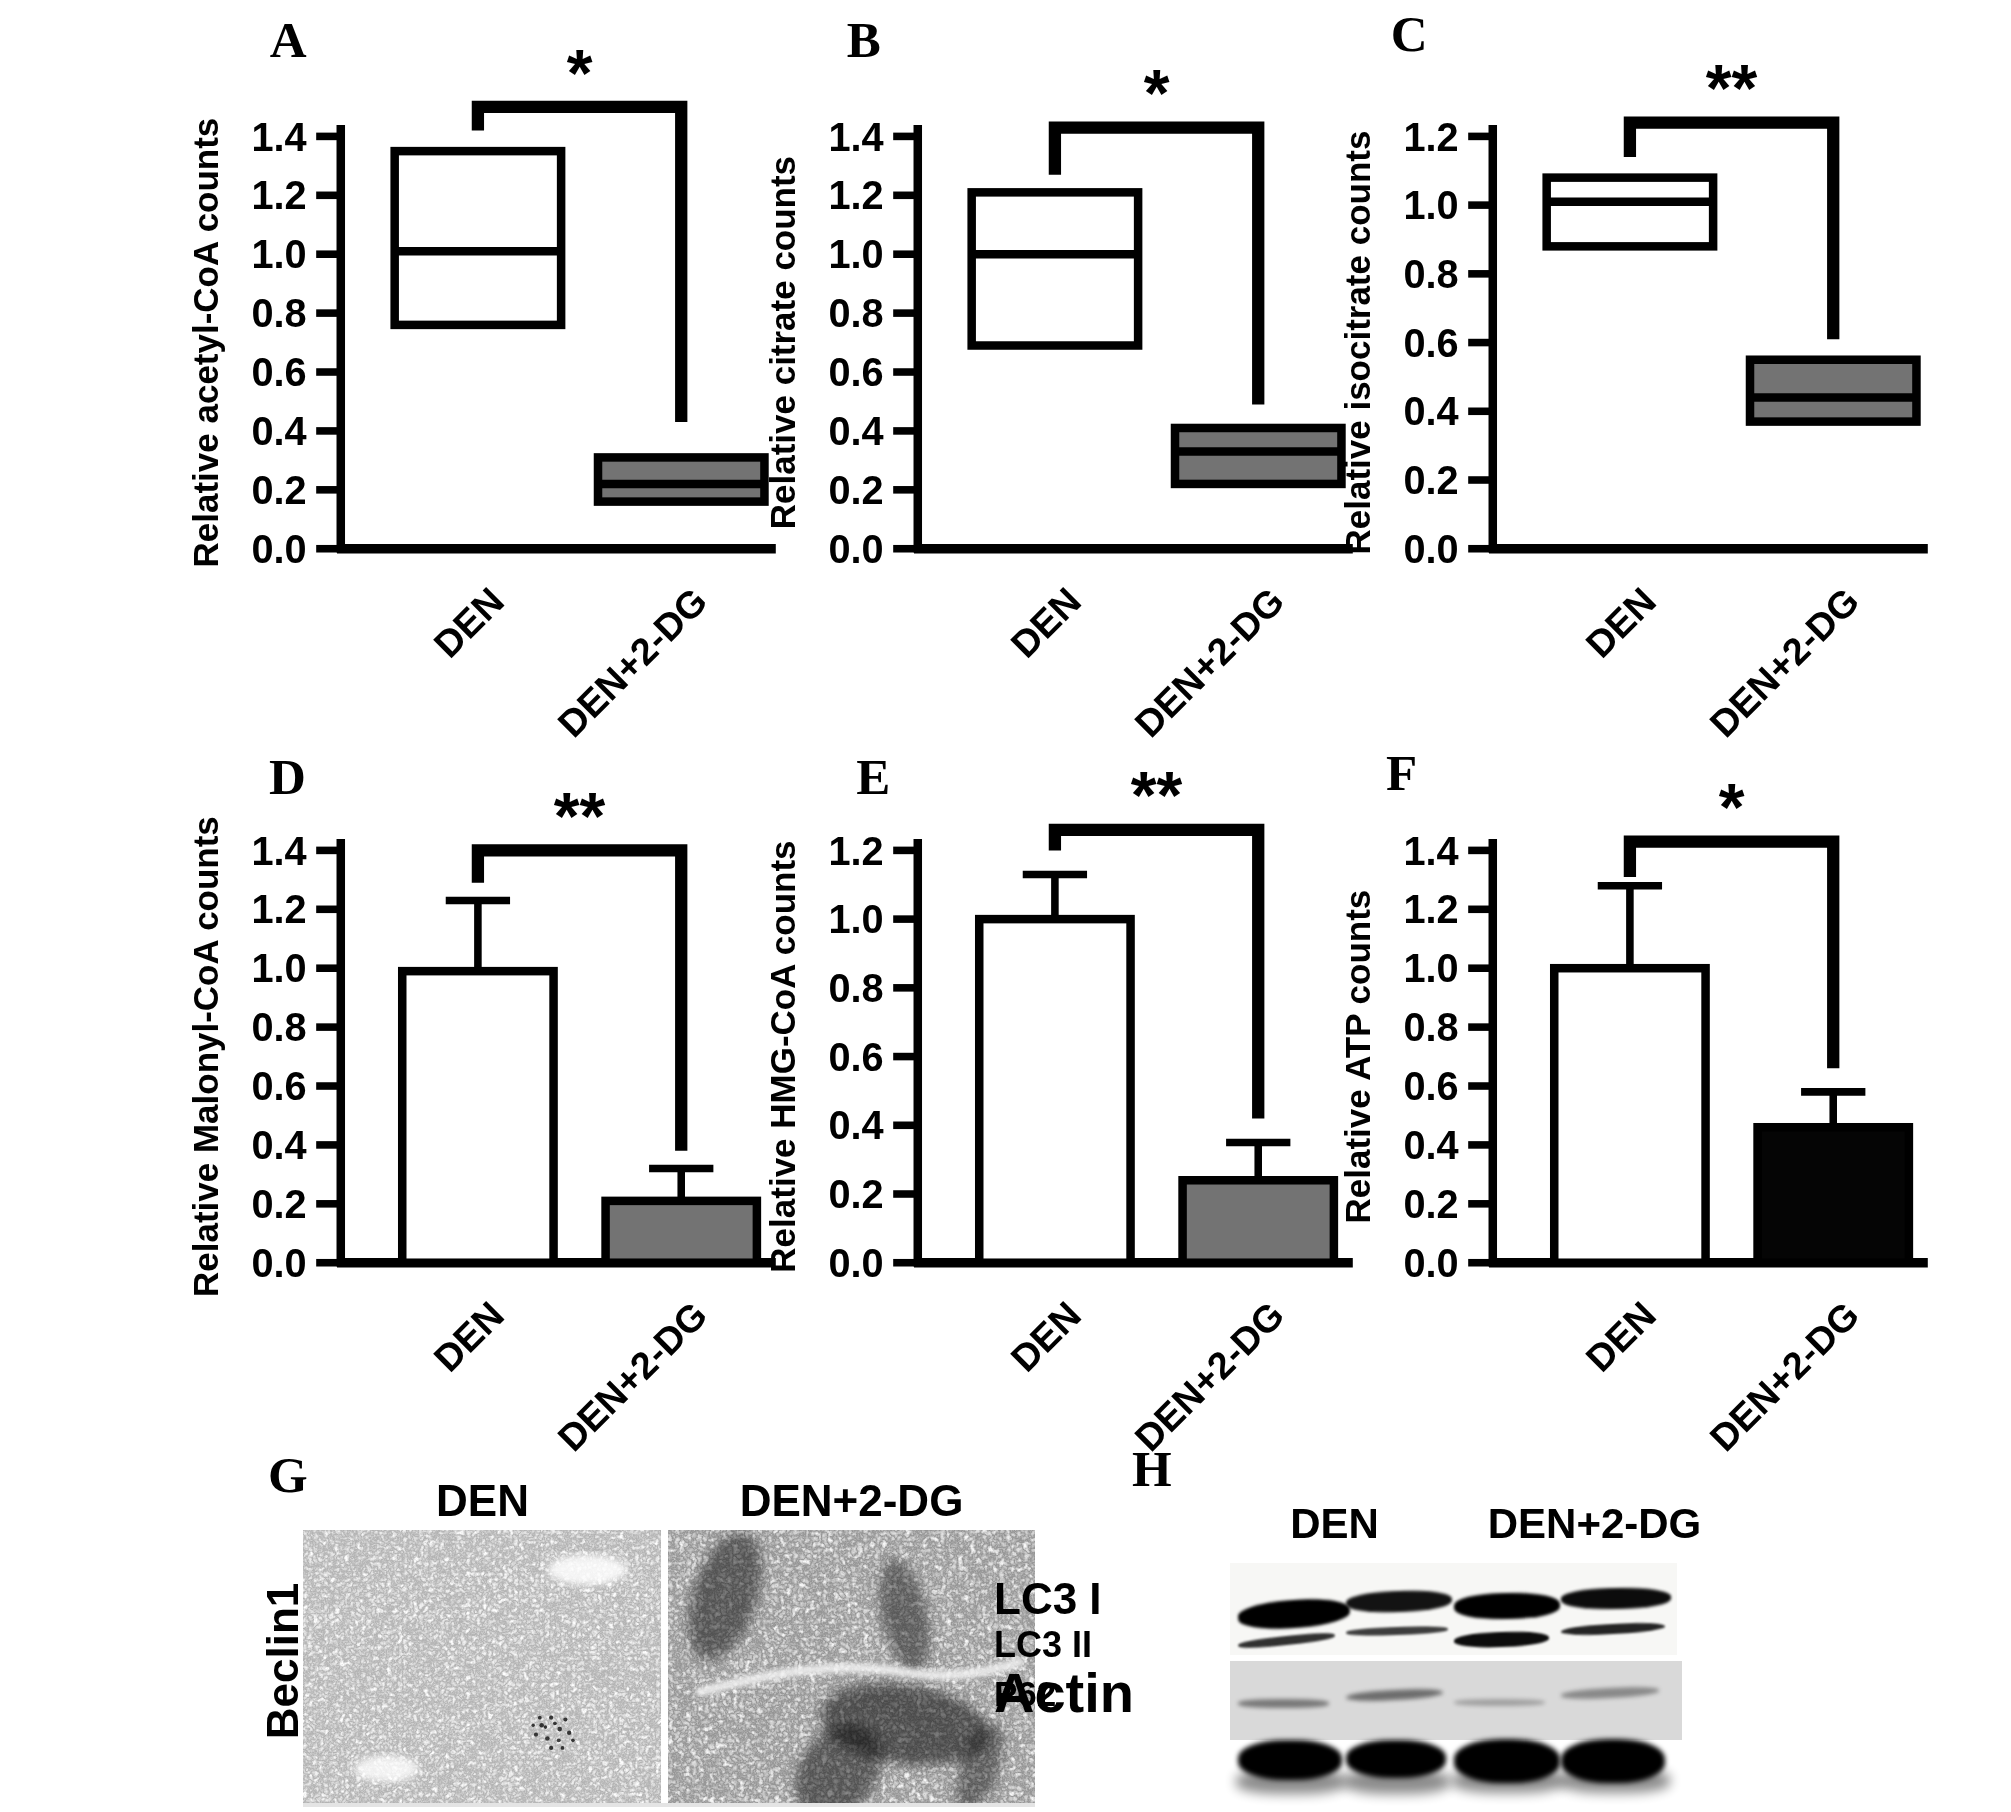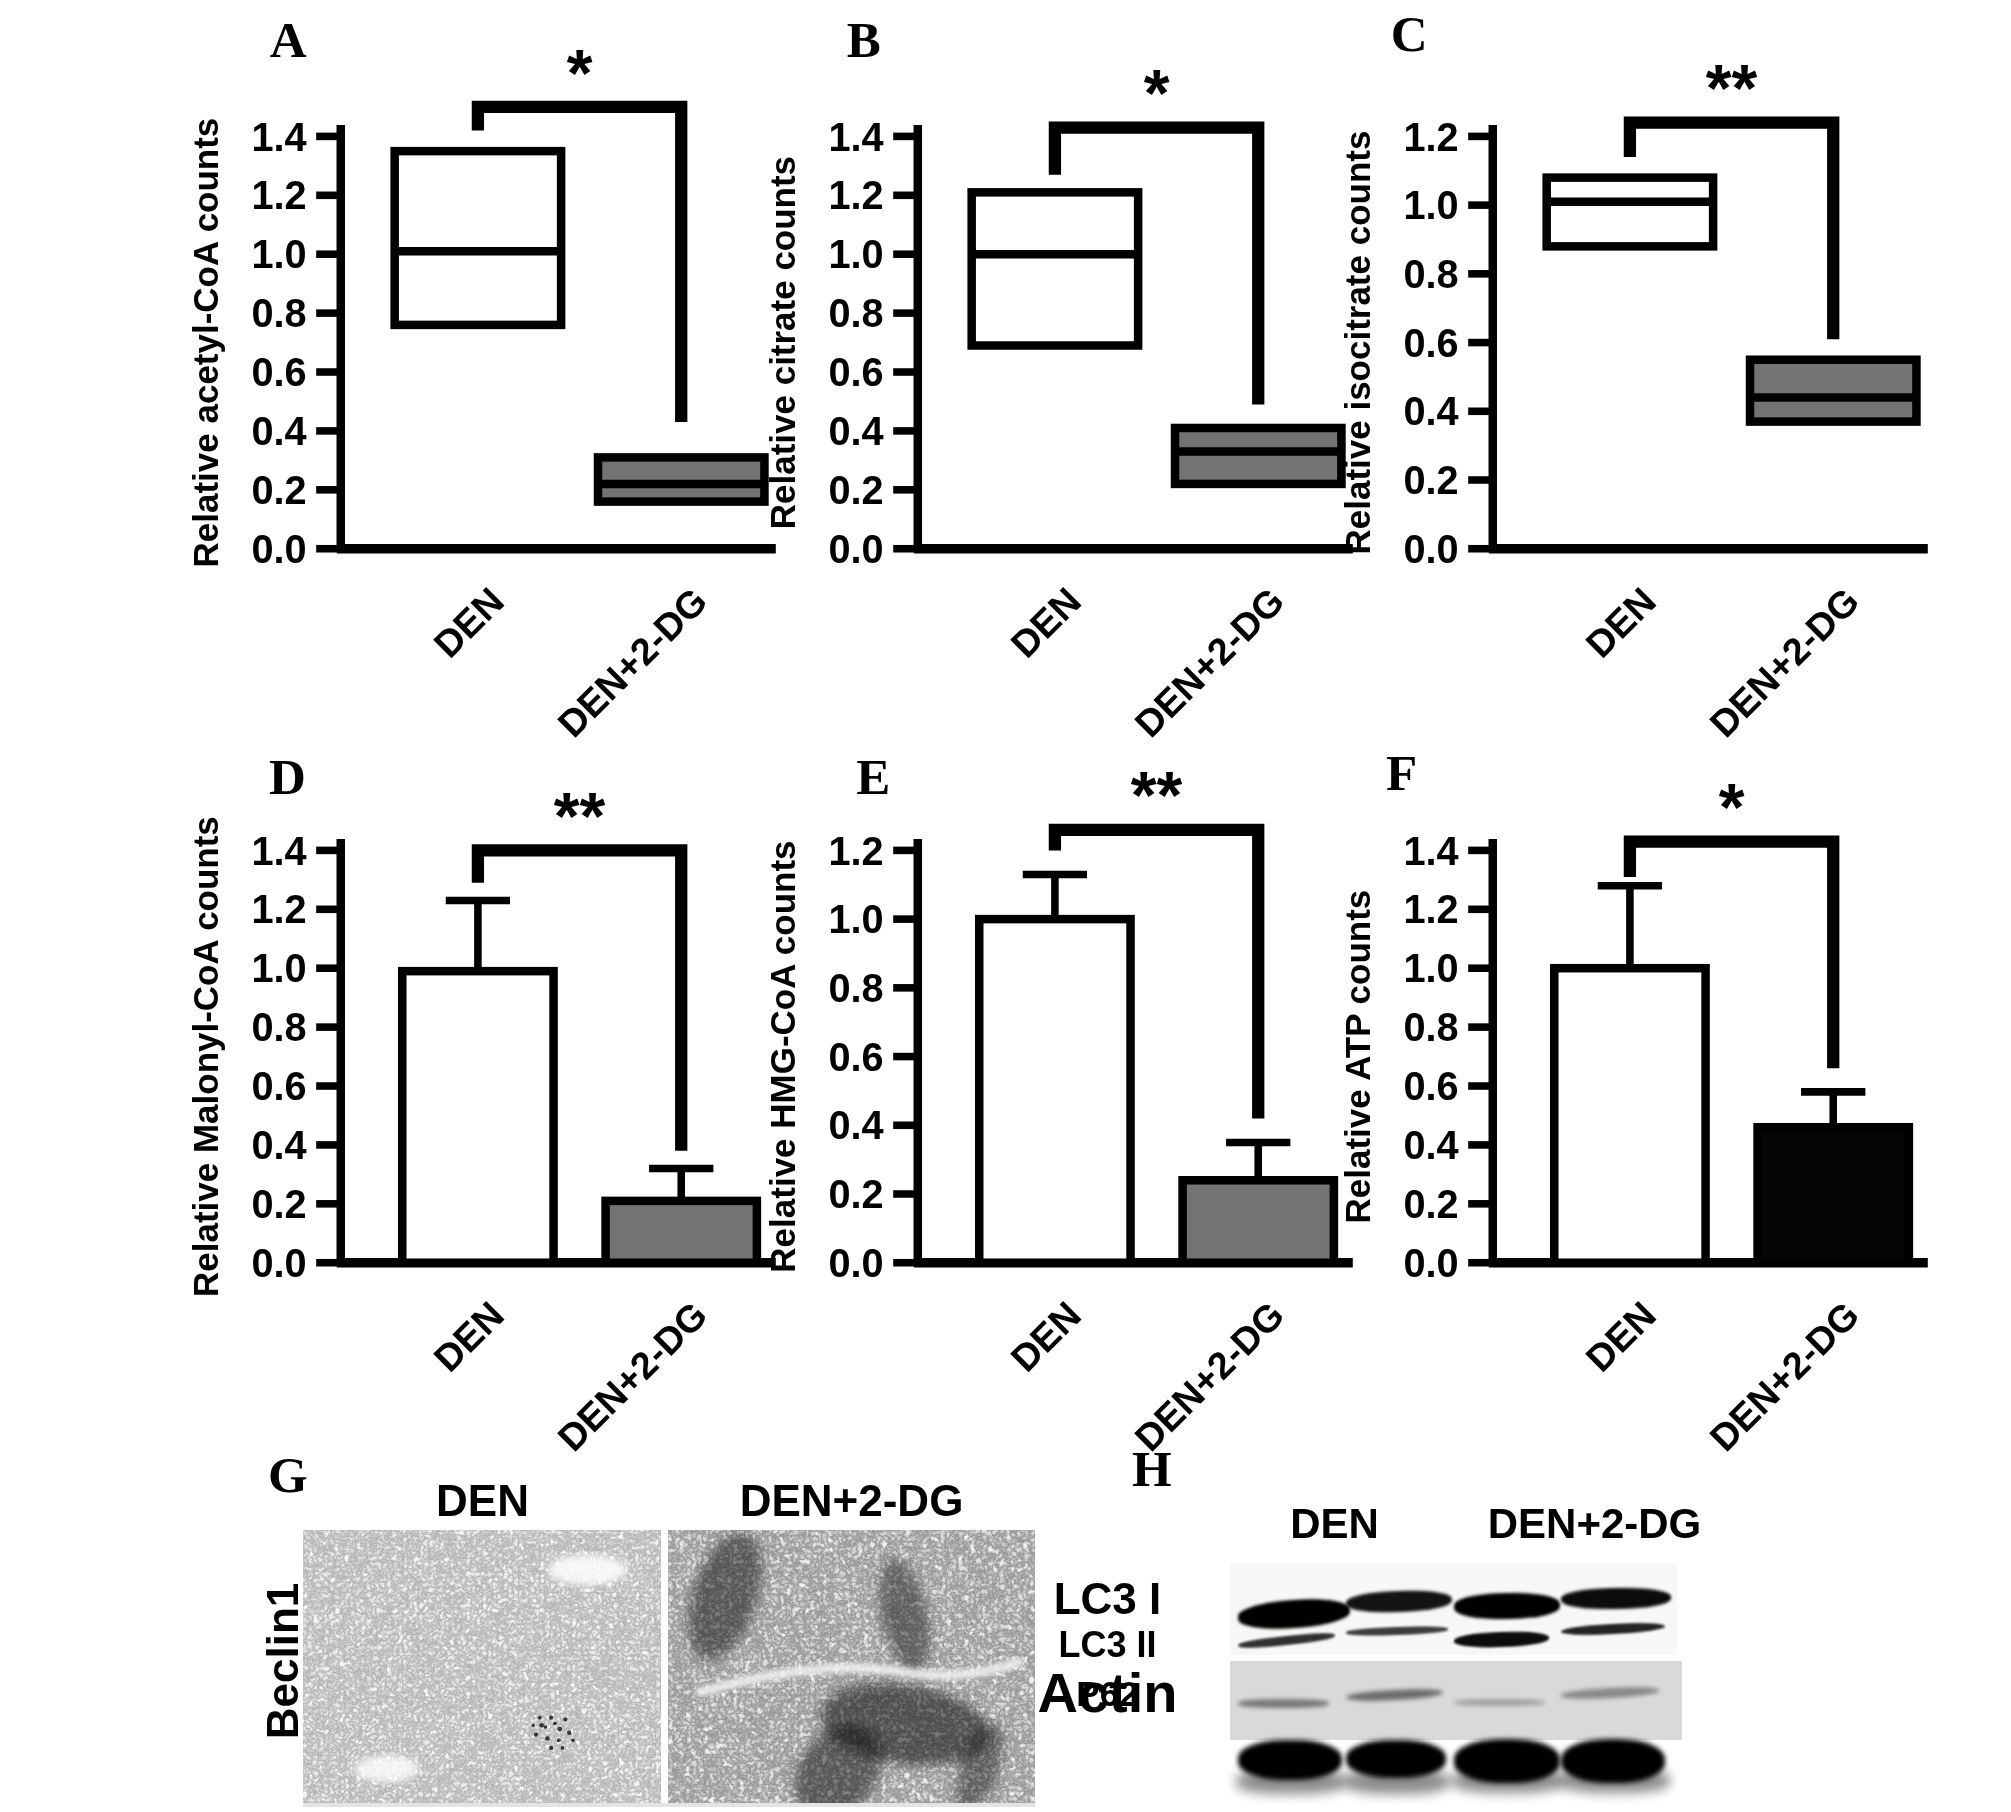--- a/index.html
+++ b/index.html
@@ -5,21 +5,21 @@
   html,body{margin:0;padding:0;background:#fff;}
   .fig{position:relative;width:2012px;height:1812px;background:#ffffff;overflow:hidden;
        font-family:"Liberation Sans", sans-serif;color:#000;}
   .chart{position:absolute;overflow:visible;}
   .abs{position:absolute;}
   .hdr{position:absolute;font-weight:bold;text-align:center;color:#000;}
   .panel-letter{position:absolute;font-family:"Liberation Serif", serif;font-weight:bold;
                 font-size:51px;color:#000;}
   .rot-label{position:absolute;font-weight:bold;color:#000;transform:rotate(-90deg);}
   .blot-strip{position:absolute;}
-  .blot-rowlabel{position:absolute;font-weight:bold;color:#000;text-align:center;}
+  .blot-rowlabel{position:absolute;font-weight:bold;color:#000;text-align:left;}
   .band{position:absolute;background:#000;border-radius:45%;}
   .g-baseline{position:absolute;background:#d9d9d9;opacity:.7;}
 </style>
 </head>
 <body>
 
 <div class="fig">
 
   <svg class="chart" id="chart-A" style="left:180px;top:0px" width="662" height="757" viewBox="0 0 700 800">
       <text x="95" y="60" font-size="54" font-weight="bold" font-family="&quot;Liberation Serif&quot;, serif" fill="#000">A</text>

